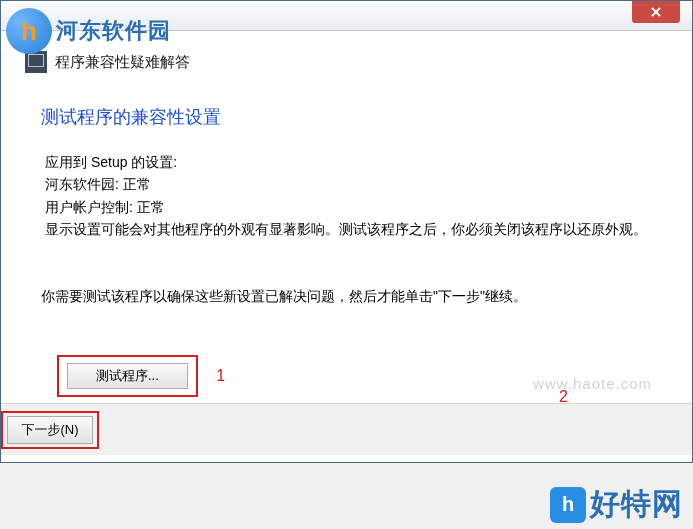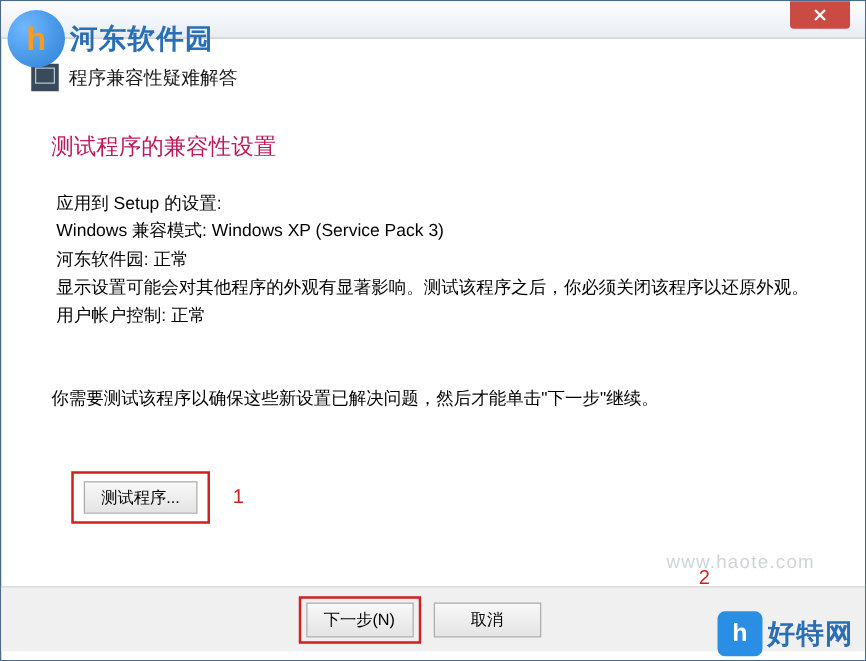--- a/index.html
+++ b/index.html
@@ -6,21 +6,21 @@
     body {
       font-family: "Microsoft YaHei", "SimSun", sans-serif;
       background: #f0f0f0;
       width: 693px;
       height: 529px;
       overflow: hidden;
       position: relative;
     }
     .window {
       width: 693px;
-      height: 529px;
+      height: 463px;
       background: #fff;
       border: 1px solid #4a6a8a;
       position: relative;
     }
     .titlebar {
       height: 30px;
       background: linear-gradient(to bottom, #fdfdfe 0%, #e8edf3 100%);
       border-bottom: 1px solid #c8c8c8;
       display: flex;
       align-items: center;
@@ -66,21 +66,21 @@
       content: "";
       position: absolute;
       left: 3px; top: 3px; right: 3px; bottom: 6px;
       border: 1px solid #b8c4d0;
     }
     .header-title {
       font-size: 15px;
       color: #1a1a1a;
     }
     .section-title {
-      color: #be185d;
+      color: #1d4ed8;
       font-size: 18px;
       margin-left: 16px;
       margin-bottom: 22px;
     }
     .settings-block {
       margin-left: 20px;
       font-size: 14px;
       line-height: 1.6;
       color: #000;
     }
@@ -94,21 +94,21 @@
     .test-btn-wrap {
       margin-left: 16px;
       margin-top: 24px;
       border: 2px solid #d02020;
       padding: 6px 8px;
       display: inline-block;
     }
     .test-btn {
       background: linear-gradient(to bottom, #f8f8f8, #e4e4e4);
       border: 1px solid #acacac;
-      padding: 3px 13px;
+      padding: 3px 28px;
       font-size: 13px;
       font-family: inherit;
       cursor: pointer;
     }
     .annotation-1 {
       color: #d02020;
       font-size: 16px;
       display: inline-block;
       margin-left: 14px;
       vertical-align: middle;
@@ -116,22 +116,22 @@
     .bottom-bar {
       position: absolute;
       bottom: 7px;
       left: 0;
       right: 0;
       height: 52px;
       background: #f0f0f0;
       border-top: 1px solid #d8d8d8;
       display: flex;
       align-items: center;
-      justify-content: center;
-      padding-right: 22px;
+      justify-content: space-between;
+      padding-right: 36px;
       gap: 10px;
     }
     .annotation-2 {
       color: #d02020;
       font-size: 16px;
       position: absolute;
       right: 124px;
       bottom: 56px;
     }
     .next-btn-wrap {
@@ -185,21 +185,21 @@
       background: rgba(255,255,255,0.0);
     }
     .overlay-logo-br .sq {
       width: 36px; height: 36px; border-radius: 6px;
       background: #2a8fe4;
       color:#fff; display:flex; align-items:center; justify-content:center;
       font-weight:bold; font-size:20px;
     }
     .overlay-logo-br .txt {
       color: #2a6fb4;
-      font-size: 22px;
+      font-size: 30px;
       font-weight: bold;
       letter-spacing: 1px;
     }
     .watermark {
       position: absolute;
       right: 40px;
       bottom: 70px;
       color: #cfd4d9;
       font-size: 15px;
       letter-spacing: 1px;
@@ -224,45 +224,41 @@
 
     <div class="header-row">
       <span class="mono-icon"></span>
       <span class="header-title">程序兼容性疑难解答</span>
     </div>
 
     <div class="section-title">测试程序的兼容性设置</div>
 
     <div class="settings-block">
       <div>应用到 Setup 的设置:</div>
-      <div>Windows 兼容模式: Windows XP (Service Pack 3)</div>
       <div>河东软件园: 正常</div>
+      <div>用户帐户控制: 正常</div>
       <div>显示设置可能会对其他程序的外观有显著影响。测试该程序之后，你必须关闭该程序以还原外观。</div>
-      <div>用户帐户控制: 正常</div>
     </div>
 
     <div class="instruction">你需要测试该程序以确保这些新设置已解决问题，然后才能单击"下一步"继续。</div>
 
     <div style="margin-top:24px; margin-left:16px;">
       <span class="test-btn-wrap">
         <button class="test-btn">测试程序...</button>
       </span>
       <span class="annotation-1">1</span>
     </div>
 
     <div class="watermark">www.haote.com</div>
 
     <div class="annotation-2">2</div>
 
     <div class="bottom-bar">
       <span class="next-btn-wrap">
         <button class="next-btn">下一步(N)</button>
-      </span>
-      <span class="cancel-btn-wrap">
-        <button class="cancel-btn">取消</button>
       </span>
     </div>
 
   </div>
 
 </div>
 
 <div class="overlay-logo-tl">
   <div class="circle">h</div>
   <div class="txt">河东软件园</div>

